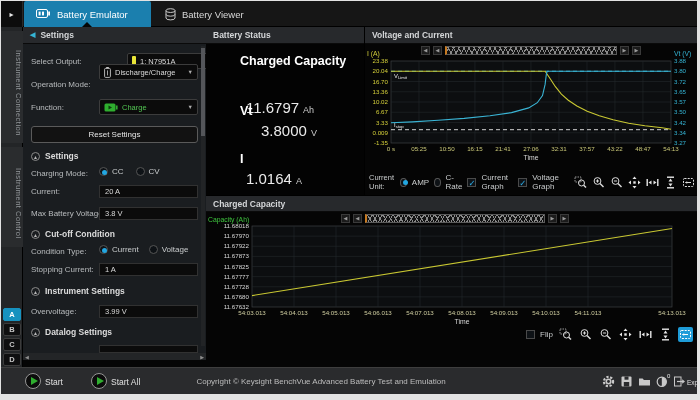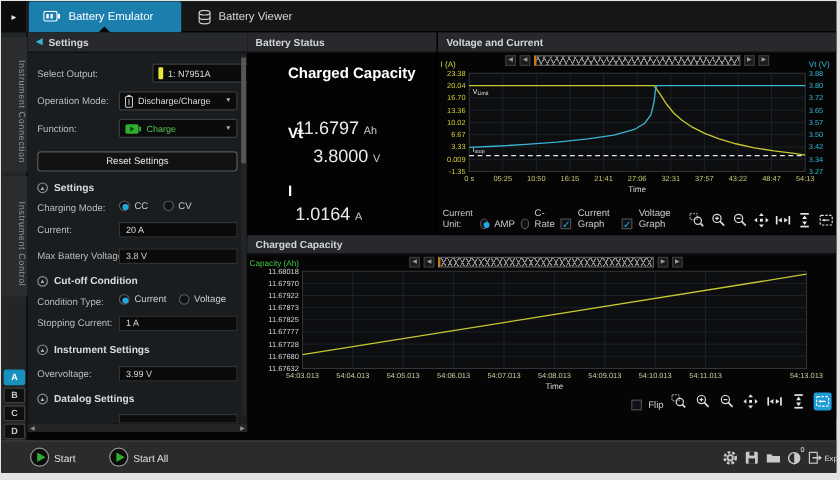--- a/index.html
+++ b/index.html
@@ -47,21 +47,21 @@
   .metric-unit { font-size:9px; color:#c9c9c9; margin-left:4px; }
 
   
   .vc-panel { position:absolute; left:363px; top:26px; width:333px; height:168px; background:#050505; border-left:1px solid #000; }
   .cap-panel { position:absolute; left:205px; top:194px; width:491px; height:154px; background:#050505; border-top:1px solid #000; }
   .strip { position:absolute; height:9px; display:flex; align-items:center; gap:3px; }
   .sbtn { width:9px; height:9px; background:#1b1b1b; border:1px solid #3a3a3a; color:#9a9a9a; font-size:5px; line-height:7px; text-align:center; }
   .strack { height:9px; background:#121212; border:1px solid #5a5a5a; border-left:2px solid #c87a20; flex:1;
     background-image:repeating-linear-gradient(60deg, transparent 0 3.5px, #8a8a8a 3.5px 4.5px),
                      repeating-linear-gradient(-60deg, transparent 0 3.5px, #8a8a8a 3.5px 4.5px); }
-  .chart-toolbar { position:absolute; display:flex; align-items:flex-end; gap:5px; color:#c9cccd; font-size:7.5px; }
+  .chart-toolbar { position:absolute; display:flex; align-items:center; gap:5px; color:#c9cccd; font-size:7.5px; }
   .cb { display:inline-block; width:9px; height:9px; background:#0e1216; border:1px solid #4a4a4a; color:#29a8e2; font-size:8.5px; line-height:8px; text-align:center; vertical-align:middle; }
   .ticon { width:13px; height:13px; display:block; }
   .ticon-wrap { width:15px; height:15px; display:flex; align-items:center; justify-content:center; }
   .ticon-wrap.active { background:#1e9cd8; border-radius:2px; }
 
   
   .bottombar { position:absolute; left:0; top:366px; width:696px; height:27px; background:#2a2b2d; border-top:1px solid #3e3e3e; }
   .play { position:absolute; top:5px; width:16px; height:16px; border-radius:50%; background:#0c0c0c; border:1px solid #969696; display:flex; align-items:center; justify-content:center; }
   .play::after { content:''; border-left:7px solid #2fae2f; border-top:4px solid transparent; border-bottom:4px solid transparent; margin-left:2px; }
   .blabel { position:absolute; top:9px; color:#e0e0e0; font-size:8.5px; }
@@ -128,21 +128,21 @@
     </div>
 
     <div class="lbl" style="top:30px;">Select Output:</div>
     <div class="dd" style="top:26px;margin-left:28px;">
       <span style="width:4px;height:10px;background:#e8e438;border-radius:1px;display:inline-block;"></span>
       <span>1: N7951A</span>
       <span class="caret">▼</span>
     </div>
 
     <div class="lbl" style="top:53px;">Operation Mode:</div>
-    <div class="dd" style="top:49px;">
+    <div class="dd" style="top:37px;">
       <svg width="7" height="11">
             <rect x="2.2" y="0" width="2.6" height="1.2" fill="#c8c8c8"></rect>
             <rect x="0.6" y="1.4" width="5.8" height="9" rx="1" fill="none" stroke="#c8c8c8" stroke-width="0.9"></rect>
             <line x1="3.5" y1="3.4" x2="3.5" y2="8.4" stroke="#c8c8c8" stroke-width="0.8"></line>
           </svg>
       <span>Discharge/Charge</span>
       <span class="caret">▼</span>
     </div>
 
     <div class="lbl" style="top:76px;">Function:</div>
@@ -483,20 +483,21 @@
             </svg>
           </span>
     </div>
   </div>
 
   <div class="bottombar">
     <div class="play" style="left:24px;"></div>
     <div class="blabel" style="left:44px;">Start</div>
     <div class="play" style="left:90px;"></div>
     <div class="blabel" style="left:110px;">Start All</div>
+    <div class="copyright">Copyright © Keysight BenchVue Advanced Battery Test and Emulation</div>
     <svg class="bicon" style="left:601px;" viewBox="0 0 13 13">
           <circle cx="6.5" cy="6.5" r="4.6" fill="none" stroke="#c9c9c9" stroke-width="2.2" stroke-dasharray="2.2 1.6"></circle>
           <circle cx="6.5" cy="6.5" r="3" fill="#c9c9c9"></circle>
           <circle cx="6.5" cy="6.5" r="1.4" fill="#2a2b2d"></circle>
         </svg>
     <svg class="bicon" style="left:619px;" viewBox="0 0 13 13">
           <rect x="1.5" y="1.5" width="10" height="10" rx="1" fill="#c9c9c9"></rect>
           <rect x="4.5" y="1.5" width="4" height="3.2" fill="#2a2b2d"></rect>
           <rect x="3.8" y="7" width="5.4" height="4.5" fill="#2a2b2d"></rect>
         </svg>

